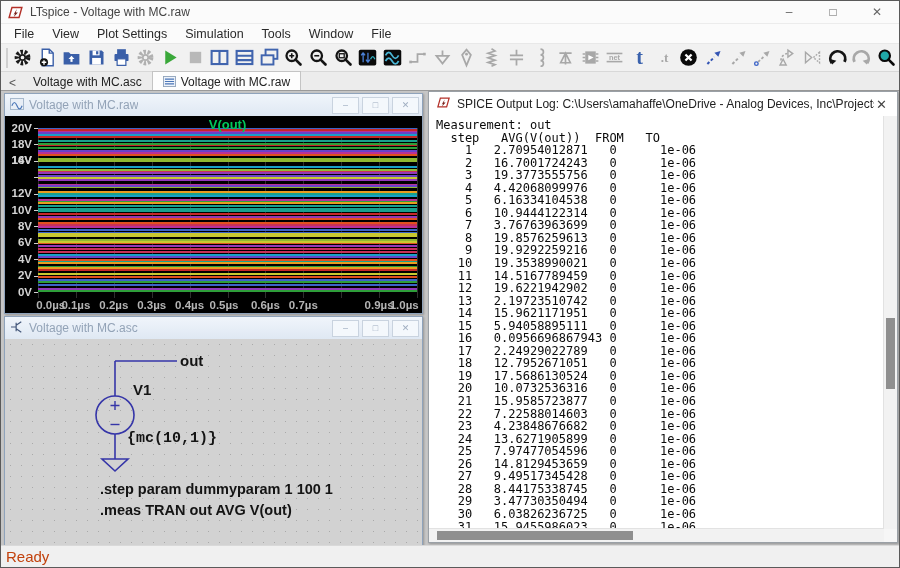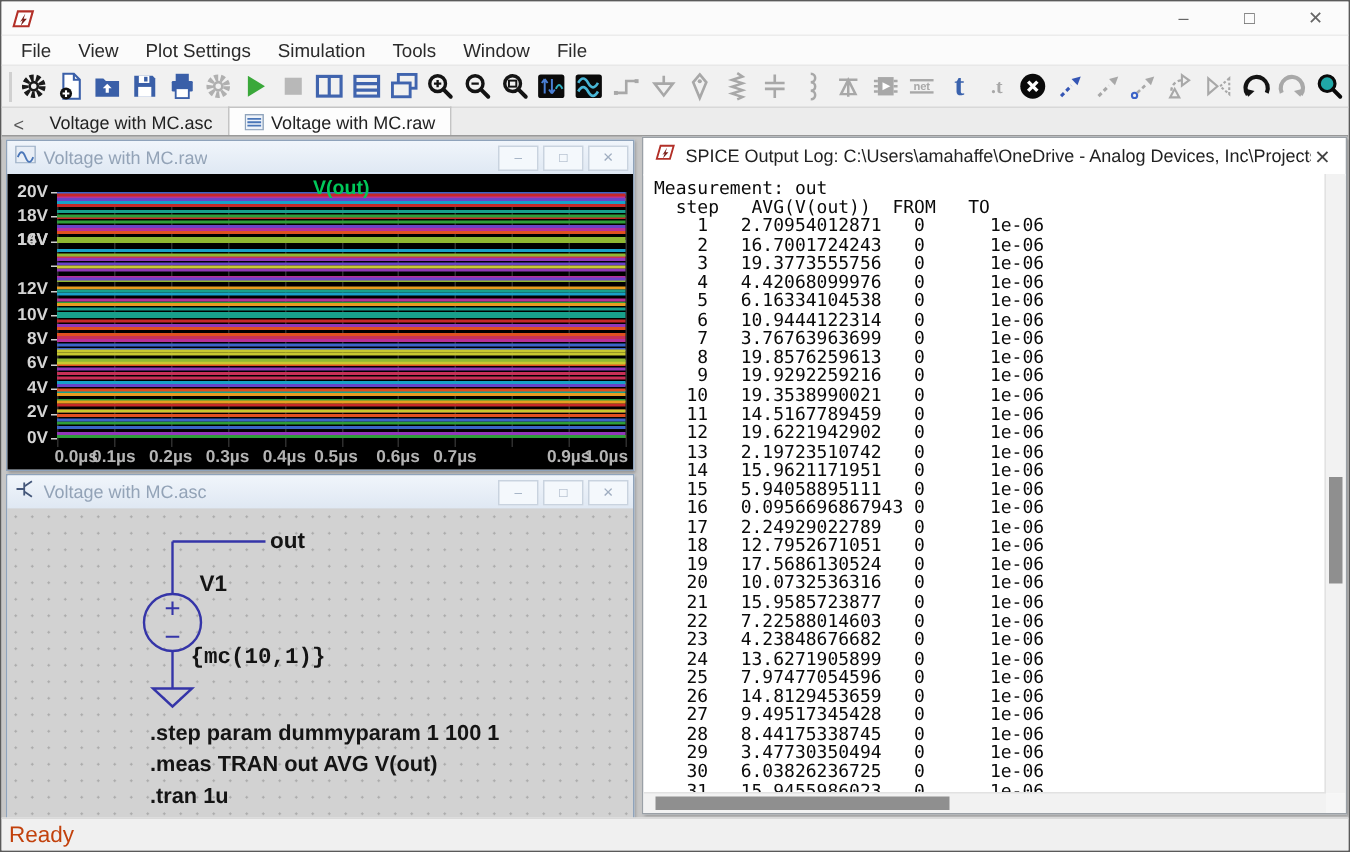--- a/index.html
+++ b/index.html
@@ -66,20 +66,21 @@
 
 <div class="app">
 
   <div class="titlebar">
     <span class="logo">
       <svg width="17" height="15" viewBox="0 0 24 20">
         <path d="M3 17 L7 3 H21 L17 17 Z" fill="#fff" stroke="#b33028" stroke-width="2"></path>
         <path d="M9 13 L14 5 L12.4 10 H15.4 L9.6 16.5 L11.4 11.4 Z" fill="#7a201a"></path>
       </svg>
     </span>
+    <span class="title">LTspice - Voltage with MC.raw</span>
     <div class="win-controls">
       <span class="win-btn">–</span>
       <span class="win-btn">□</span>
       <span class="win-btn">✕</span>
     </div>
   </div>
 
   <div class="menubar">
       <div class="menu-item">File</div>
       <div class="menu-item">View</div>
@@ -497,21 +498,20 @@
             <path d="M110 95 V120"></path>
             <path d="M97 120 H123 L110 132 Z"></path>
           </g>
         </svg>
         <div class="schem-text" style="left:175px;top:13px;font-size:15px;">out</div>
         <div class="schem-text" style="left:128px;top:42px;font-size:15px;">V1</div>
         <div class="schem-text" style="left:122px;top:91px;font-size:15px;font-family:Liberation Mono, monospace;">{mc(10,1)}</div>
         <div style="position:absolute;left:95px;top:140px;">
             <div class="directive-line">.step param dummyparam 1 100 1</div>
             <div class="directive-line">.meas TRAN out AVG V(out)</div>
-            <div class="directive-line">.tran 1u</div>
           </div>
       </div>
     </div>
 
     <div class="child" style="left:427px;top:0px;width:470px;height:452px;border-color:#9aa0a6;">
       <div class="log-titlebar">
         <span>
           <svg width="15" height="13" viewBox="0 0 24 20">
             <path d="M3 17 L7 3 H21 L17 17 Z" fill="#fff" stroke="#b33028" stroke-width="2"></path>
             <path d="M9 13 L14 5 L12.4 10 H15.4 L9.6 16.5 L11.4 11.4 Z" fill="#7a201a"></path>

